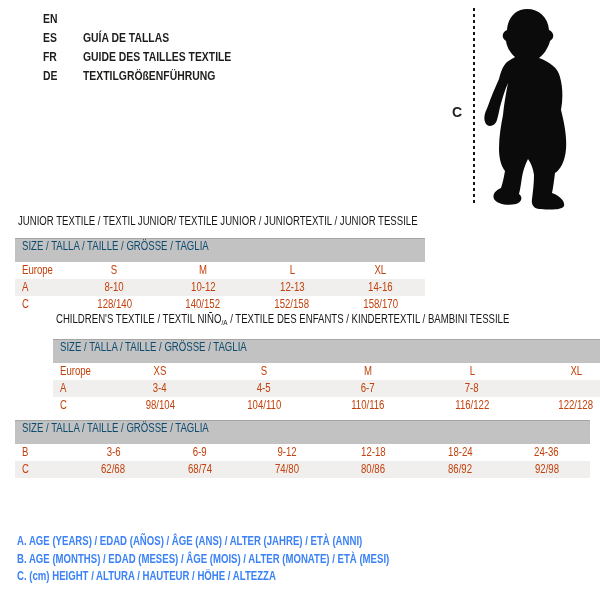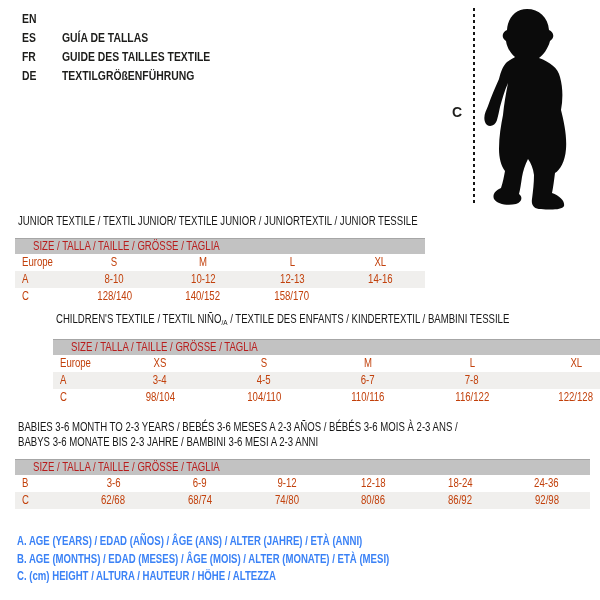--- a/index.html
+++ b/index.html
@@ -4,34 +4,34 @@
 <style>
   html,body{margin:0;padding:0;background:#fff;}
   .page{position:relative;width:600px;height:600px;background:#ffffff;overflow:hidden;
         font-family:"Liberation Sans",sans-serif;color:#1d1d1b;}
   
   .cx{display:inline-block;transform:scaleX(.8);transform-origin:0 50%;white-space:nowrap;}
   .cxc{display:inline-block;transform:scaleX(.8);transform-origin:50% 50%;white-space:nowrap;}
 
   
   .lang{position:absolute;left:22px;top:9px;}
-  .lang-row{display:flex;height:19px;line-height:19px;font-weight:bold;font-size:13px;}
+  .lang-row{display:flex;height:19px;line-height:19px;font-weight:bold;font-size:13px;margin-left:21px;}
   .lang-code{width:40px;}
 
   
   .baby-svg{position:absolute;left:470px;top:0;width:130px;height:215px;}
   .fig-line{position:absolute;left:473px;top:8px;width:2px;height:197px;
             background:repeating-linear-gradient(to bottom,#151515 0 3px,transparent 3px 6px);}
   .fig-label{position:absolute;left:452px;top:104px;font-weight:bold;font-size:14px;}
 
   
   .sec{position:absolute;left:15px;}
   .sec-title{font-weight:normal;font-size:12px;line-height:15px;margin:0 0 9px 3px;color:#161616;}
-  .bar{height:16px;line-height:15px;background:#c2c2c2;border-top:1px solid #a6a6a6;
-       padding-left:18px;font-size:12px;color:#b91c1c;box-sizing:border-box;}
+  .bar{height:24px;line-height:15px;background:#c2c2c2;border-top:1px solid #a6a6a6;
+       padding-left:7px;font-size:12px;color:#0c4a6e;box-sizing:border-box;}
   .trow{display:grid;height:17px;line-height:17px;font-size:12px;color:#c2410c;align-items:center;}
   .cols4{grid-template-columns:55px repeat(4,1fr);}
   .cols5{grid-template-columns:55px repeat(5,1fr);}
   .cols6{grid-template-columns:55px repeat(6,1fr);}
   .stripe{background:#f0efed;}
   .lbl{padding-left:7px;text-align:left;}
   .val{text-align:center;}
   .w410{width:410px;}
   .w575{width:575px;}
   .sub{font-size:8px;vertical-align:-2px;}
@@ -95,20 +95,21 @@
         <span class="lbl"><span class="cx">A</span></span>
         <span class="val"><span class="cxc">8-10</span></span>
         <span class="val"><span class="cxc">10-12</span></span>
         <span class="val"><span class="cxc">12-13</span></span>
         <span class="val"><span class="cxc">14-16</span></span>
       </div>
       <div class="trow cols4">
         <span class="lbl"><span class="cx">C</span></span>
         <span class="val"><span class="cxc">128/140</span></span>
         <span class="val"><span class="cxc">140/152</span></span>
+        <span class="val"><span class="cxc">152/158</span></span>
         <span class="val"><span class="cxc">158/170</span></span>
       </div>
     </div>
   </section>
 
   <section class="sec" style="top:312px;margin-left:38px;">
     <div class="sec-title">
       <span class="cx"><span>CHILDREN'S TEXTILE / TEXTIL NIÑO</span><span class="sub">/A</span><span> / TEXTILE DES ENFANTS / KINDERTEXTIL / BAMBINI TESSILE</span></span>
     </div>
     <div class="w575">
@@ -133,24 +134,20 @@
         <span class="val"><span class="cxc">98/104</span></span>
         <span class="val"><span class="cxc">104/110</span></span>
         <span class="val"><span class="cxc">110/116</span></span>
         <span class="val"><span class="cxc">116/122</span></span>
         <span class="val"><span class="cxc">122/128</span></span>
       </div>
     </div>
   </section>
 
   <section class="sec" style="top:420px;">
-    <div class="sec-title">
-      <div><span class="cx">BABIES 3-6 MONTH TO 2-3 YEARS / BEBÉS 3-6 MESES A 2-3 AÑOS / BÉBÉS 3-6 MOIS À 2-3 ANS /</span></div>
-      <div><span class="cx">BABYS 3-6 MONATE BIS 2-3 JAHRE / BAMBINI 3-6 MESI A 2-3 ANNI</span></div>
-    </div>
     <div class="w575">
       <div class="bar"><span class="cx">SIZE / TALLA / TAILLE / GRÖSSE / TAGLIA</span></div>
       <div class="trow cols6">
         <span class="lbl"><span class="cx">B</span></span>
         <span class="val"><span class="cxc">3-6</span></span>
         <span class="val"><span class="cxc">6-9</span></span>
         <span class="val"><span class="cxc">9-12</span></span>
         <span class="val"><span class="cxc">12-18</span></span>
         <span class="val"><span class="cxc">18-24</span></span>
         <span class="val"><span class="cxc">24-36</span></span>

